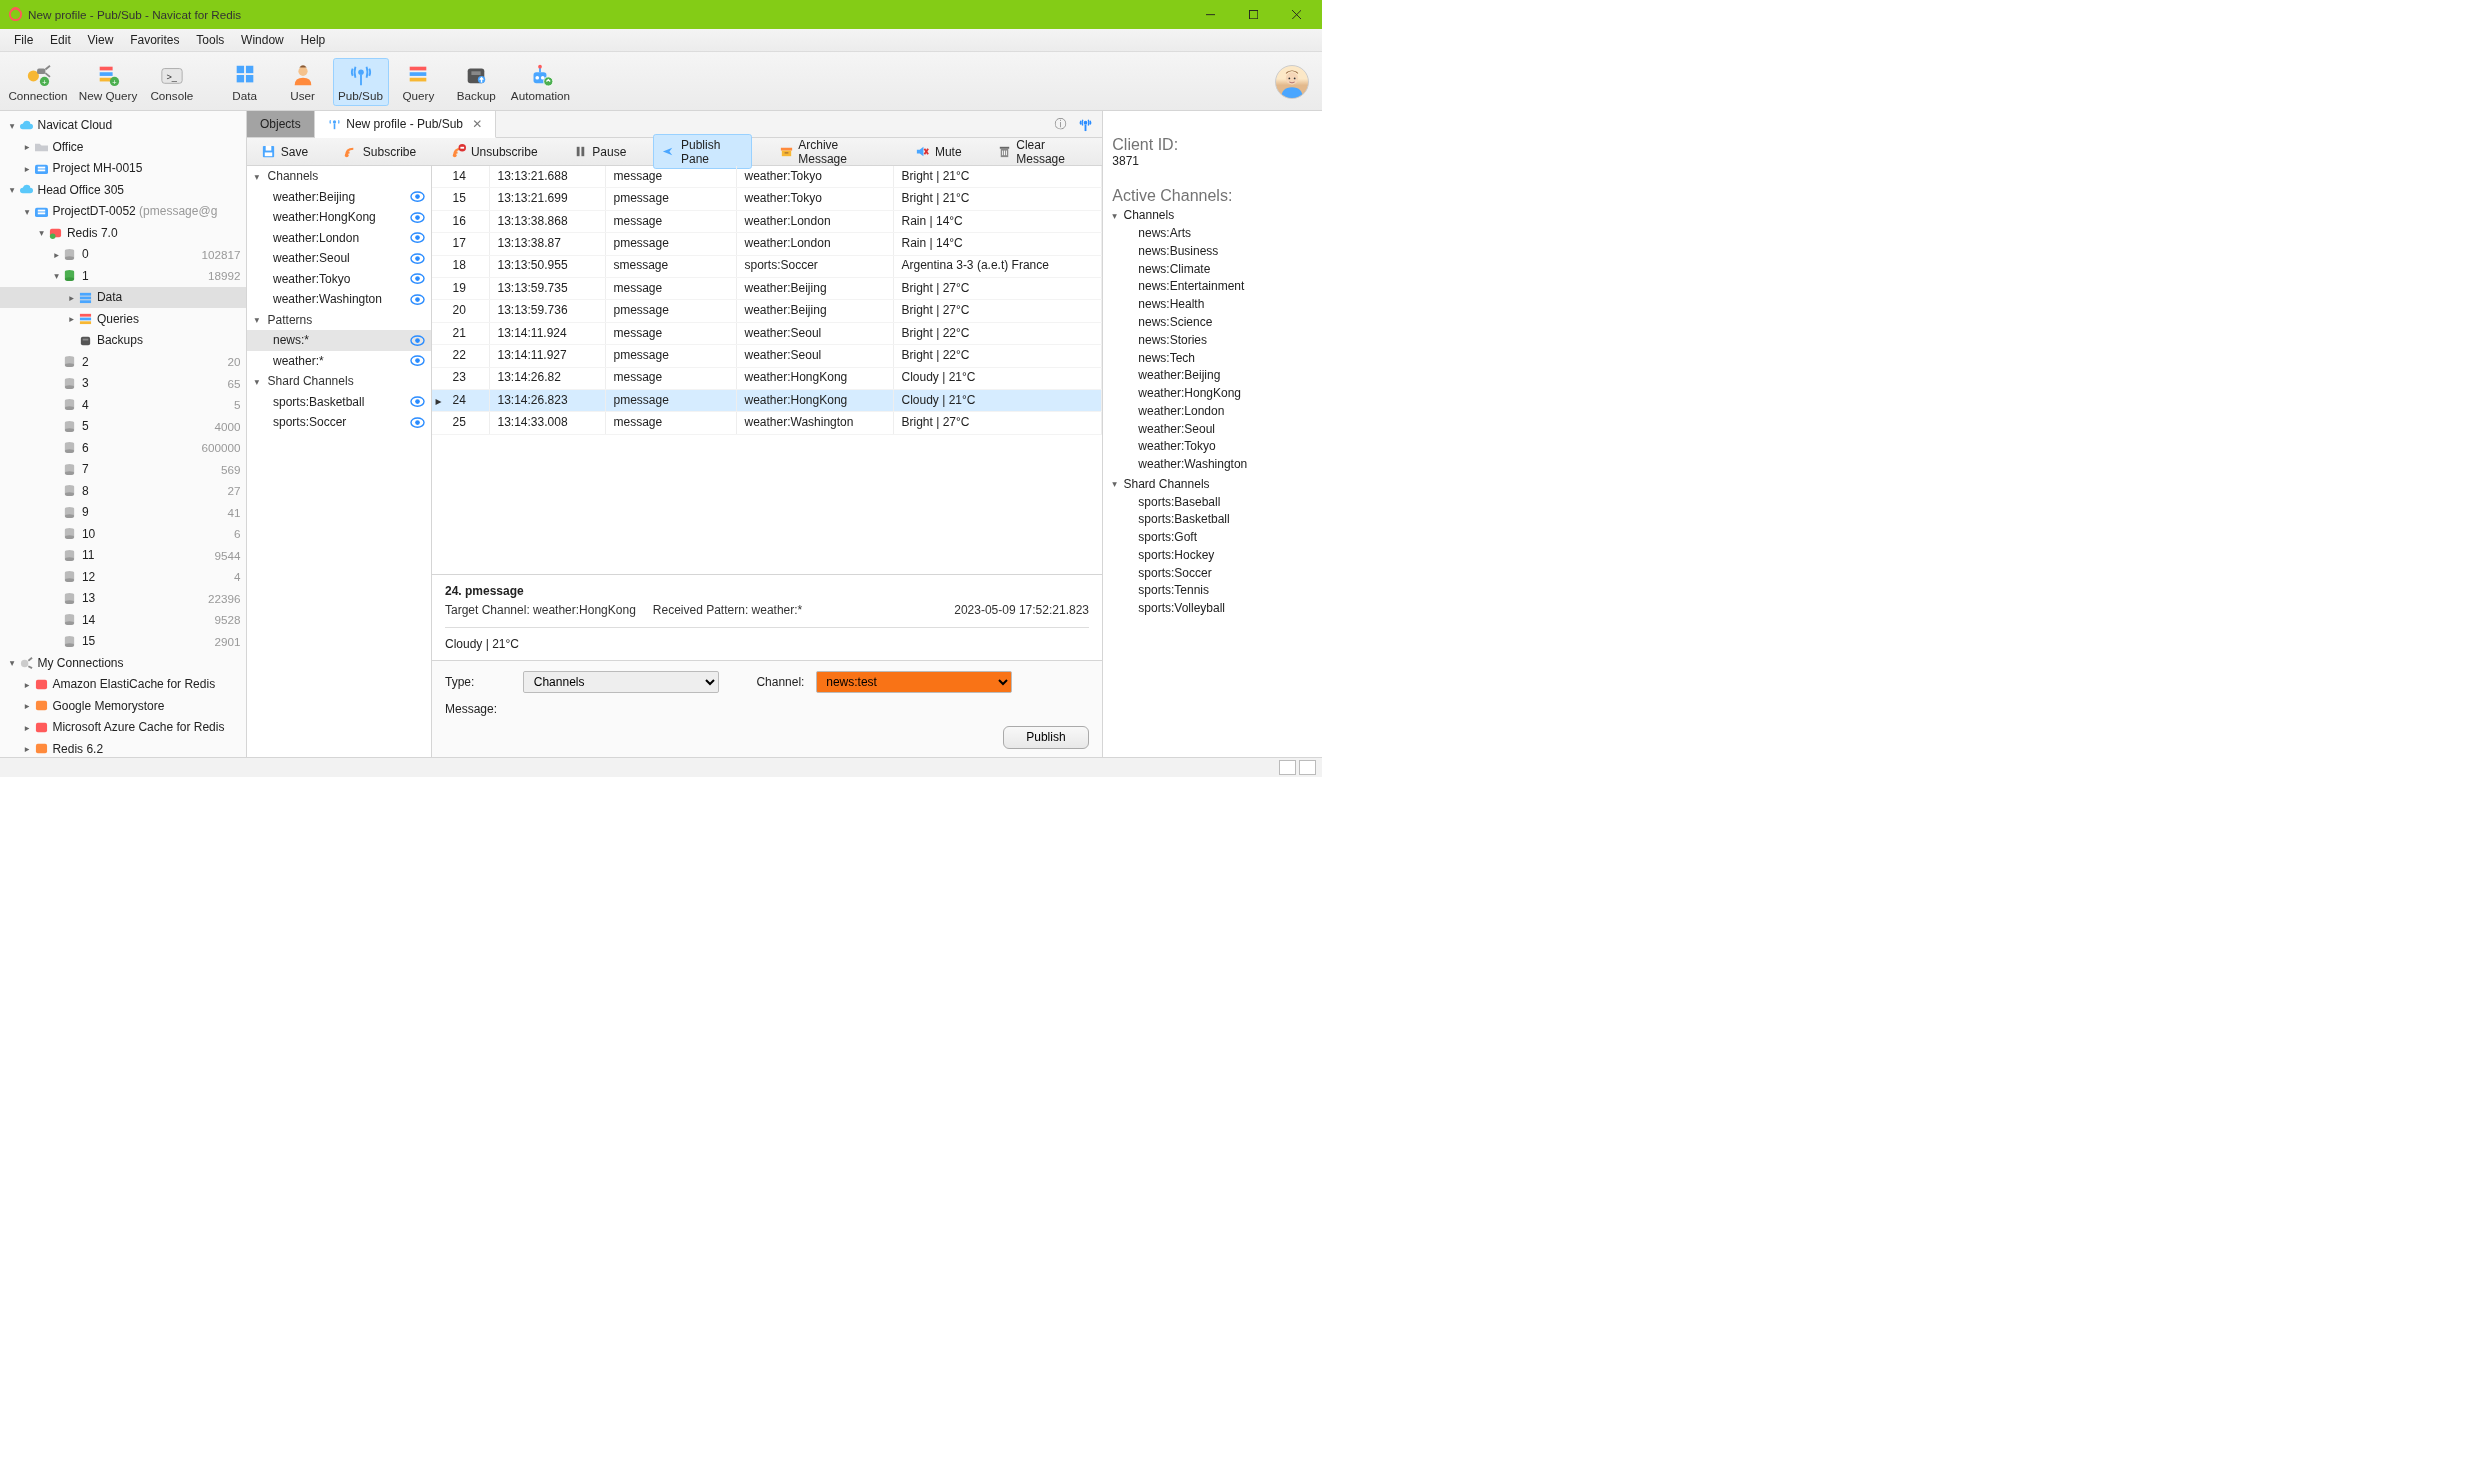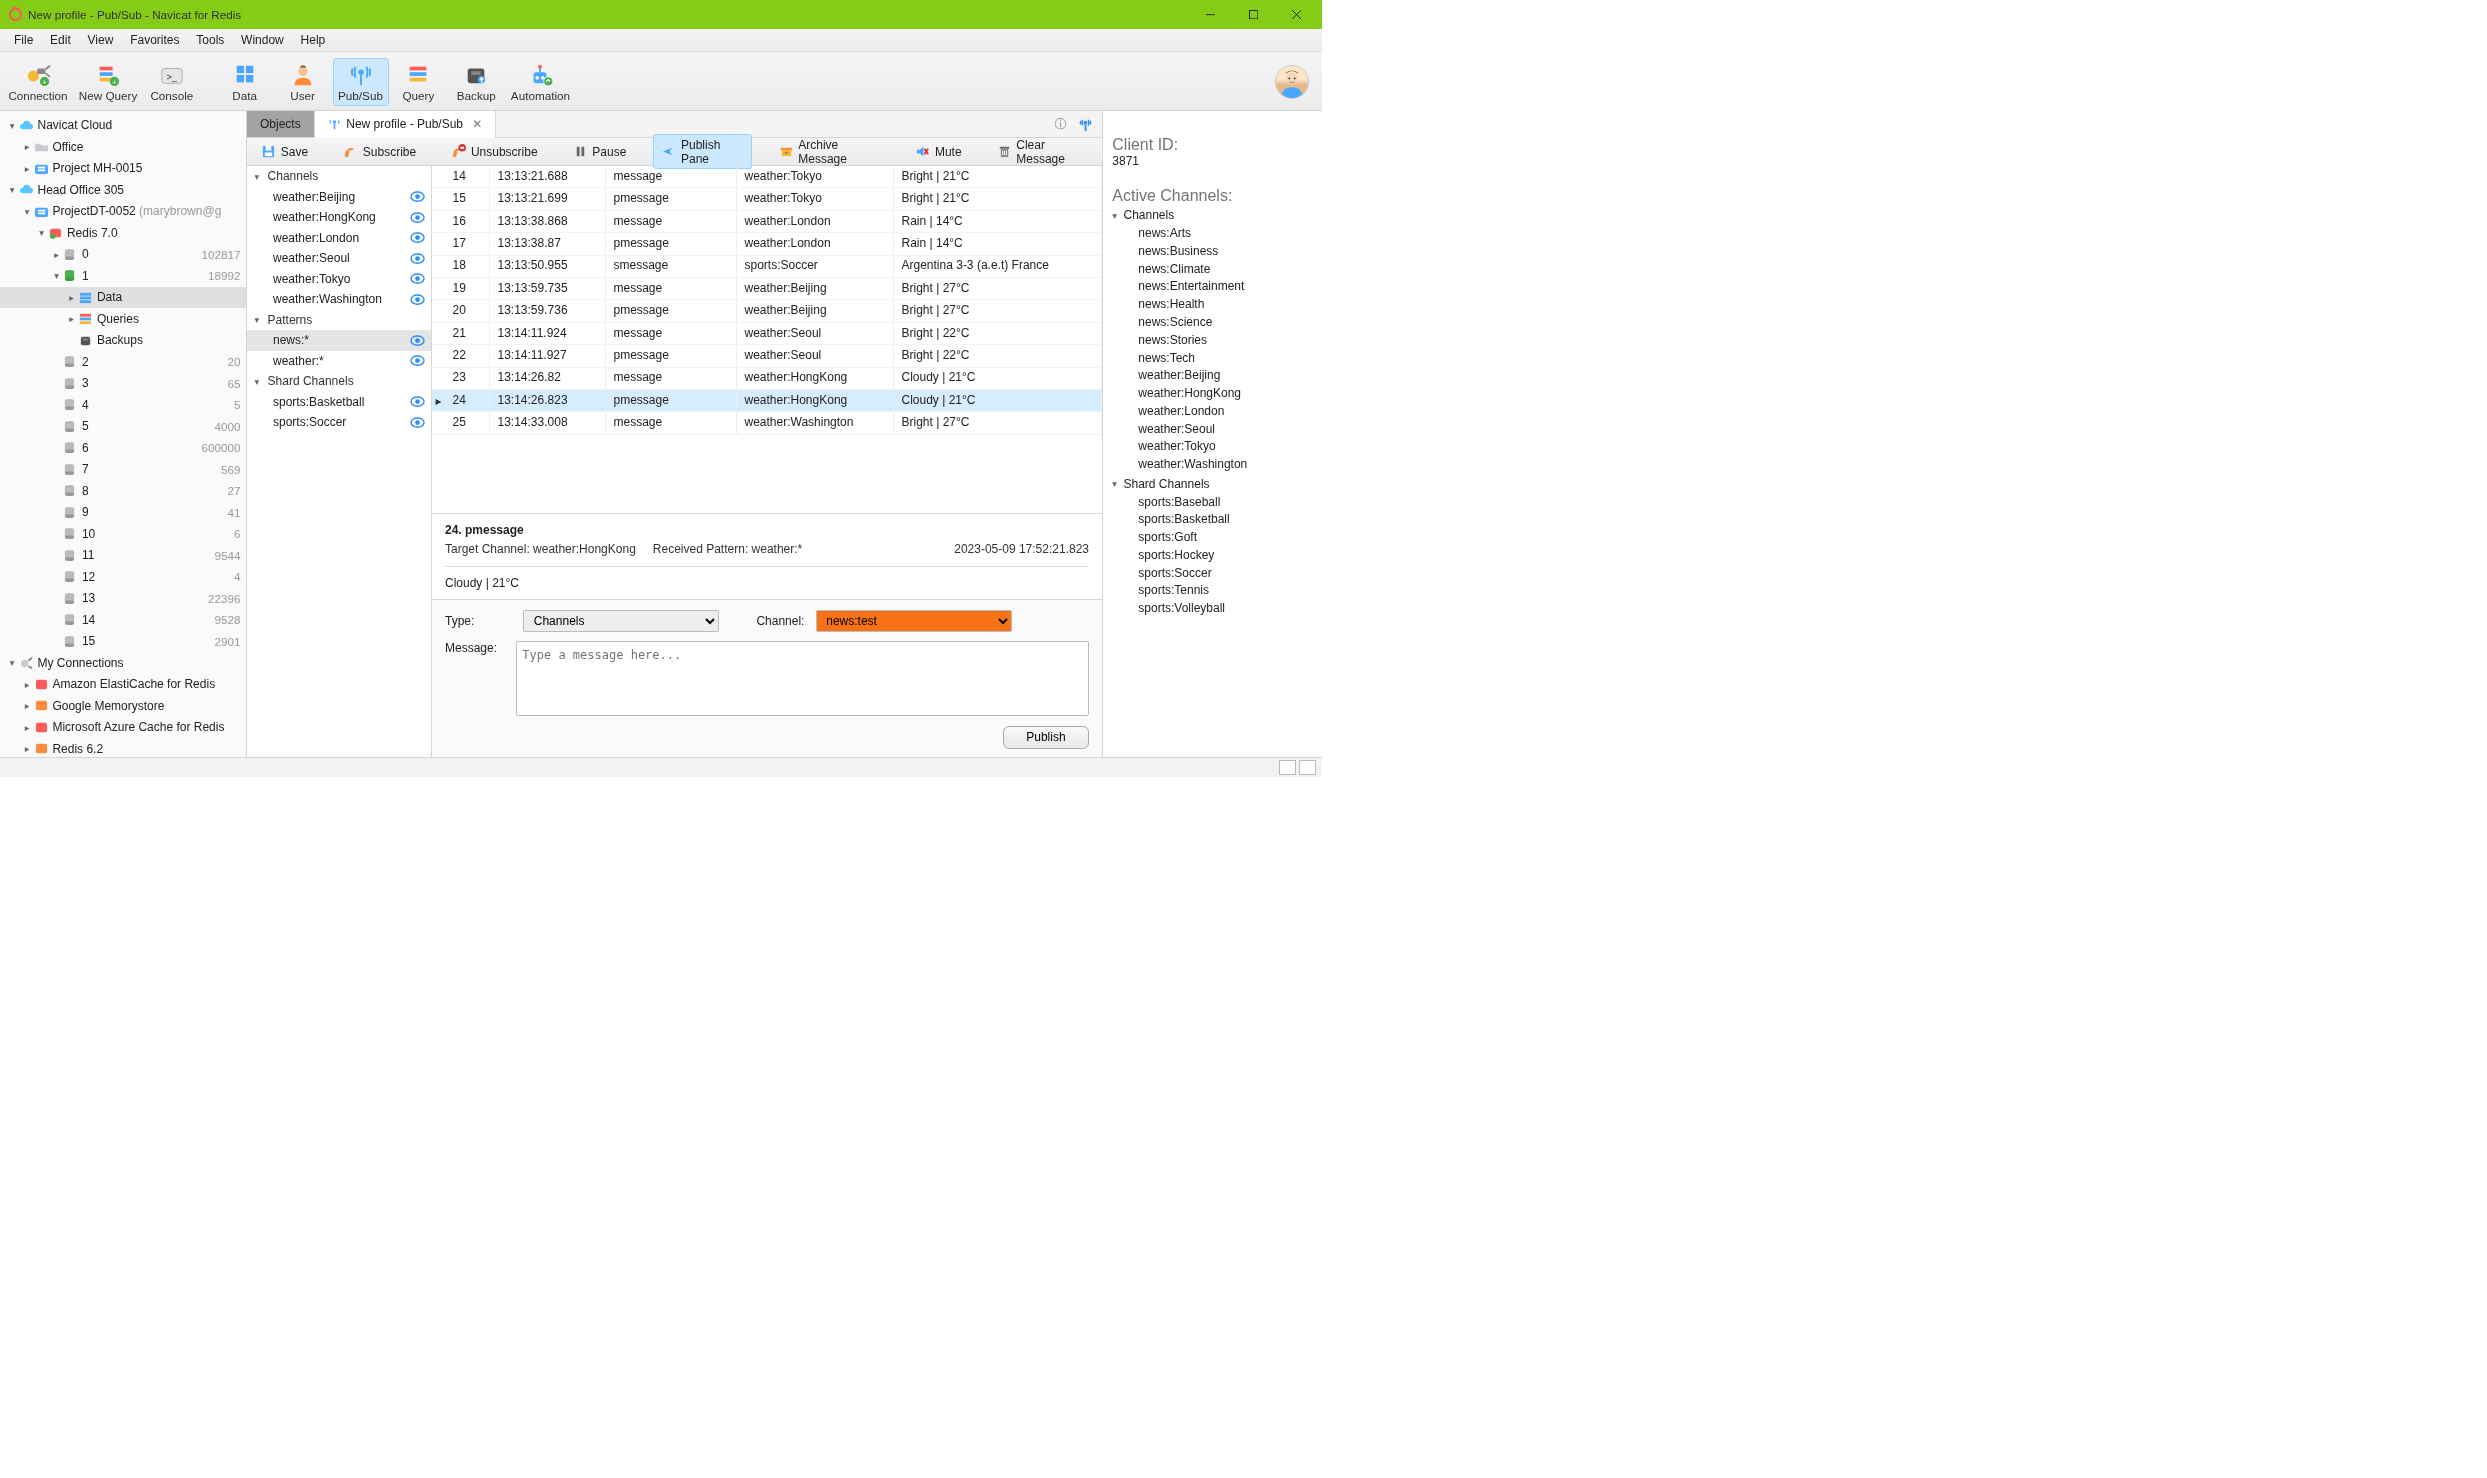--- a/index.html
+++ b/index.html
@@ -364,21 +364,21 @@
         </div>
         <div class="node indent1">
           <span class="twisty">▾</span>
           <span class="icon">
             <svg width="15" height="13" viewBox="0 0 16 14">
               <rect x="1" y="3" width="14" height="10" rx="2" fill="#4aa6ff"></rect>
               <rect x="4" y="5" width="8" height="2" fill="#fff"></rect>
               <rect x="4" y="8" width="8" height="2" fill="#fff"></rect>
             </svg>
           </span>
-          <span class="label">ProjectDT-0052 <span class="dim">(marybrown@g</span></span>
+          <span class="label">ProjectDT-0052 <span class="dim">(pmessage@g</span></span>
         </div>
         <div class="node indent2">
           <span class="twisty">▾</span>
           <span class="icon">
             <svg width="15" height="13" viewBox="0 0 16 14">
               <rect x="2" y="3" width="12" height="9" rx="2" fill="#ff5a5a"></rect>
               <circle cx="5" cy="11" r="3" fill="#4caf50"></circle>
             </svg>
           </span>
           <span class="label">Redis 7.0</span>
@@ -992,21 +992,20 @@
             <select class="ctl filled" style="width:196px">
               <option>Channels</option>
             </select>
             <label style="margin-left:26px;width:auto">Channel:</label>
             <select class="ctl" style="width:196px">
               <option>news:test</option>
             </select>
           </div>
           <div class="pub-row" style="align-items:flex-start">
             <label>Message:</label>
-            <textarea class="ctl" placeholder="Type a message here..." style=""></textarea>
           </div>
           <div class="pub-btn-row">
             <button class="publish">Publish</button>
           </div>
         </div>
       </div>
     </div>
   </div>
 
   <div class="right">

